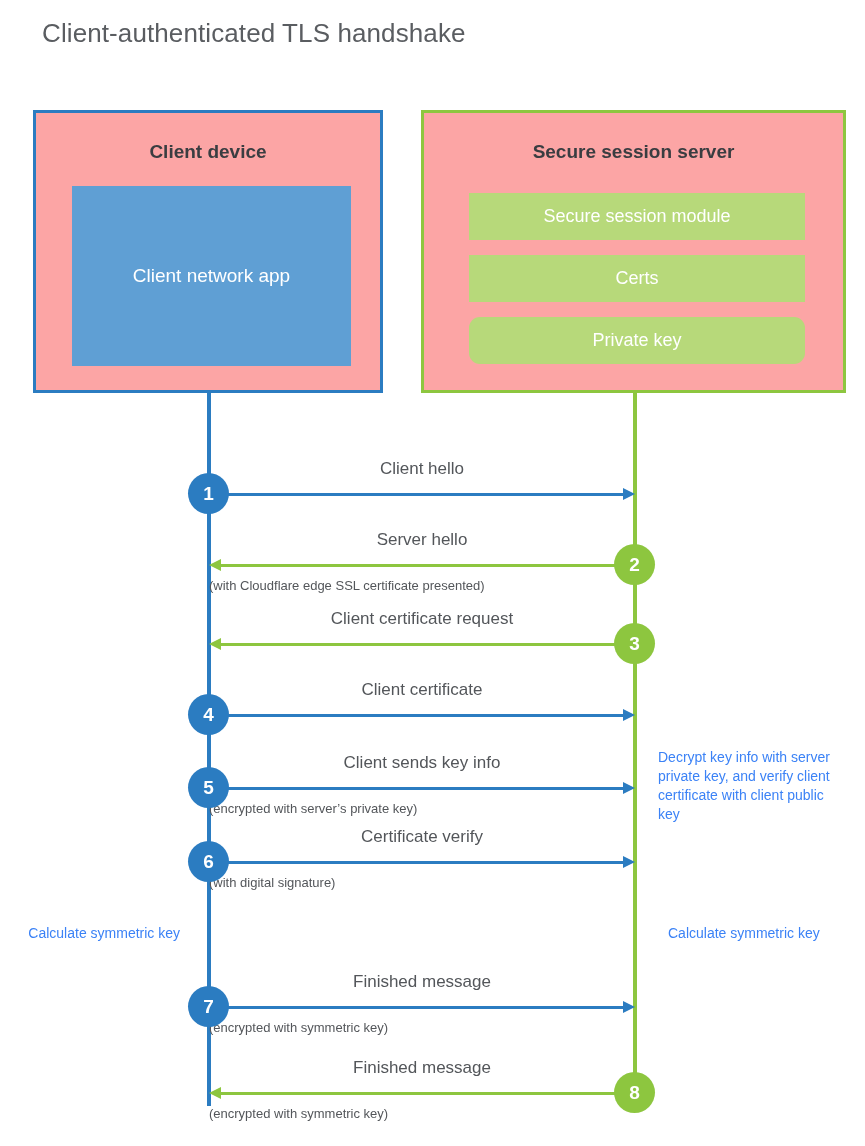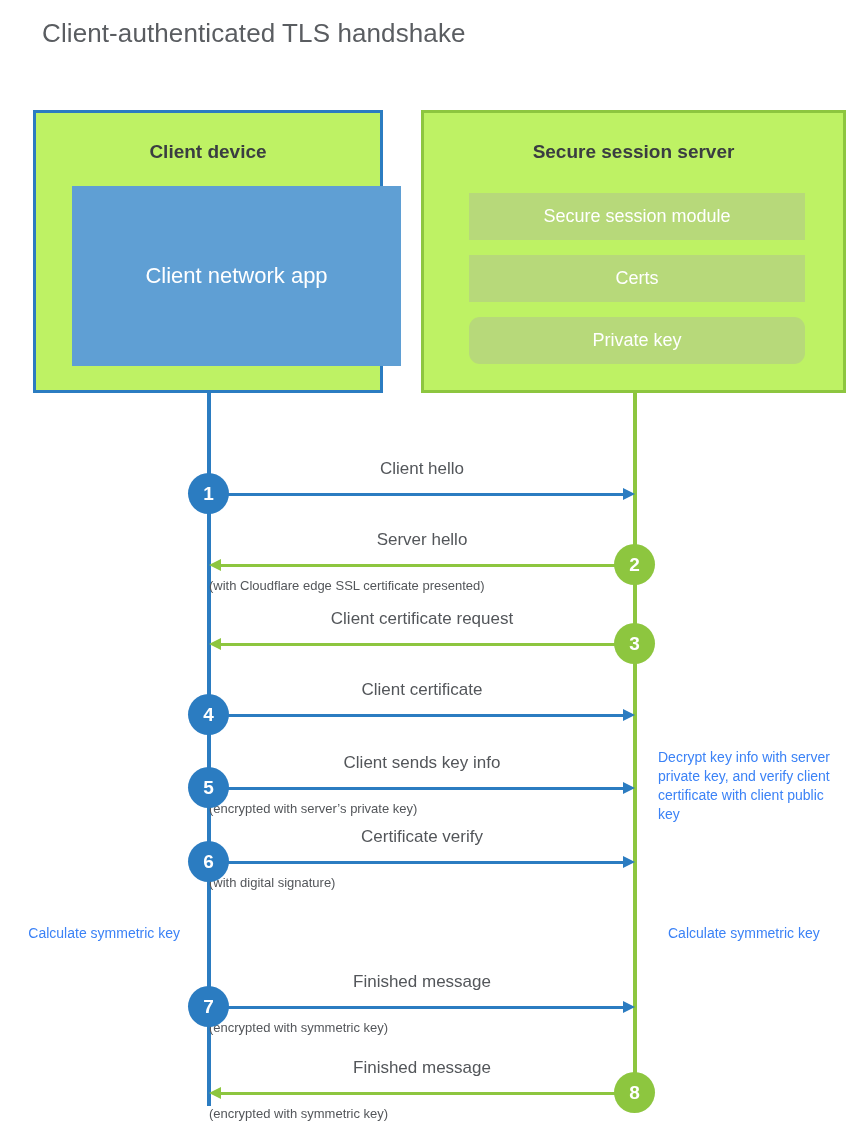--- a/index.html
+++ b/index.html
@@ -23,21 +23,21 @@
     font-weight: 400;
     color: #5a5d61;
     letter-spacing: 0.1px;
     white-space: nowrap;
     margin-left: 12px;
   }
 
   
   .entity-box {
     position: absolute;
-    background: #bef264;
+    background: #fca5a5;
     border-width: 3px;
     border-style: solid;
     padding-left: 45px;
   }
   #client-box {
     left: 33px; top: 110px;
     width: 350px; height: 283px;
     border-color: #2b7cc1;
   }
   #server-box {
@@ -50,24 +50,24 @@
     left: 0; right: 0;
     top: 28px;
     text-align: center;
     font-size: 19px;
     font-weight: bold;
     color: #3a3d41;
   }
   #client-app {
     position: absolute;
     left: 36px; top: 73px;
-    width: 329px; height: 180px;
+    width: 279px; height: 180px;
     background: #5f9fd4;
     color: #ffffff;
-    font-size: 22px;
+    font-size: 19px;
     line-height: 26px;
     text-align: center;
     display: flex;
     align-items: center;
     justify-content: center;
     padding: 0 14px;
   }
   .server-item {
     position: absolute;
     left: 45px;

